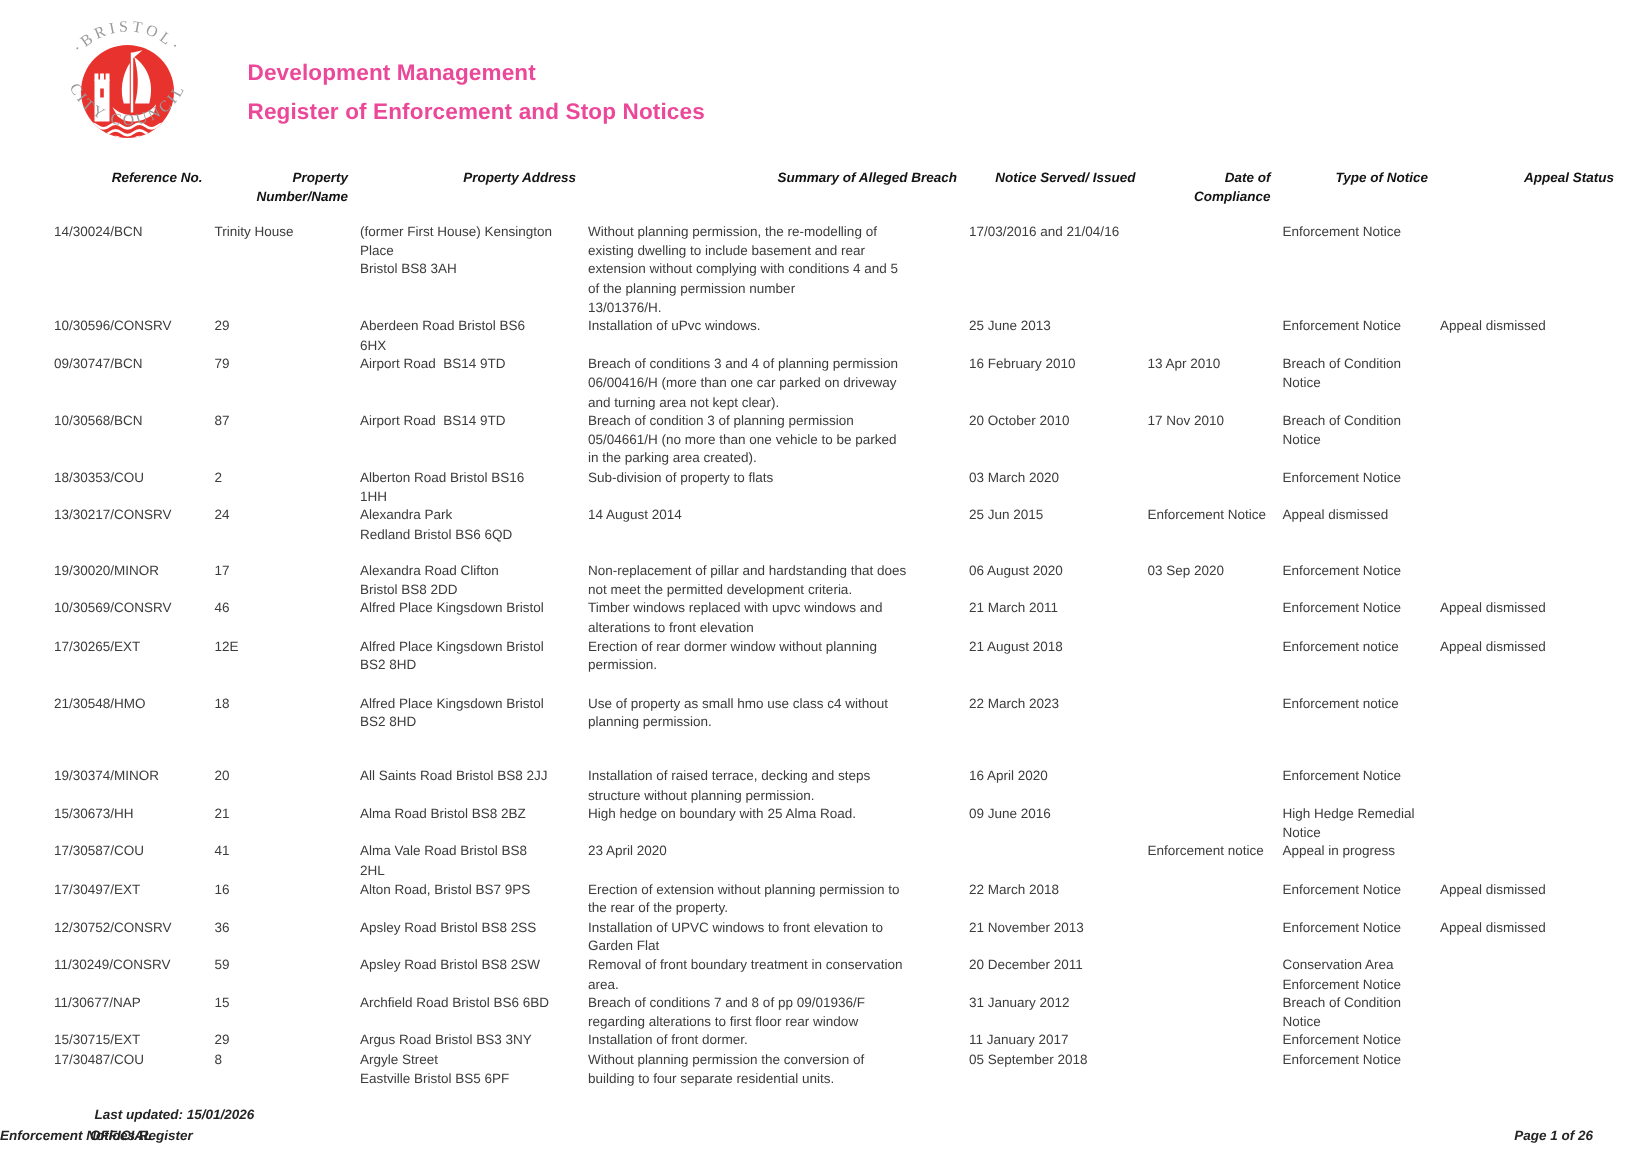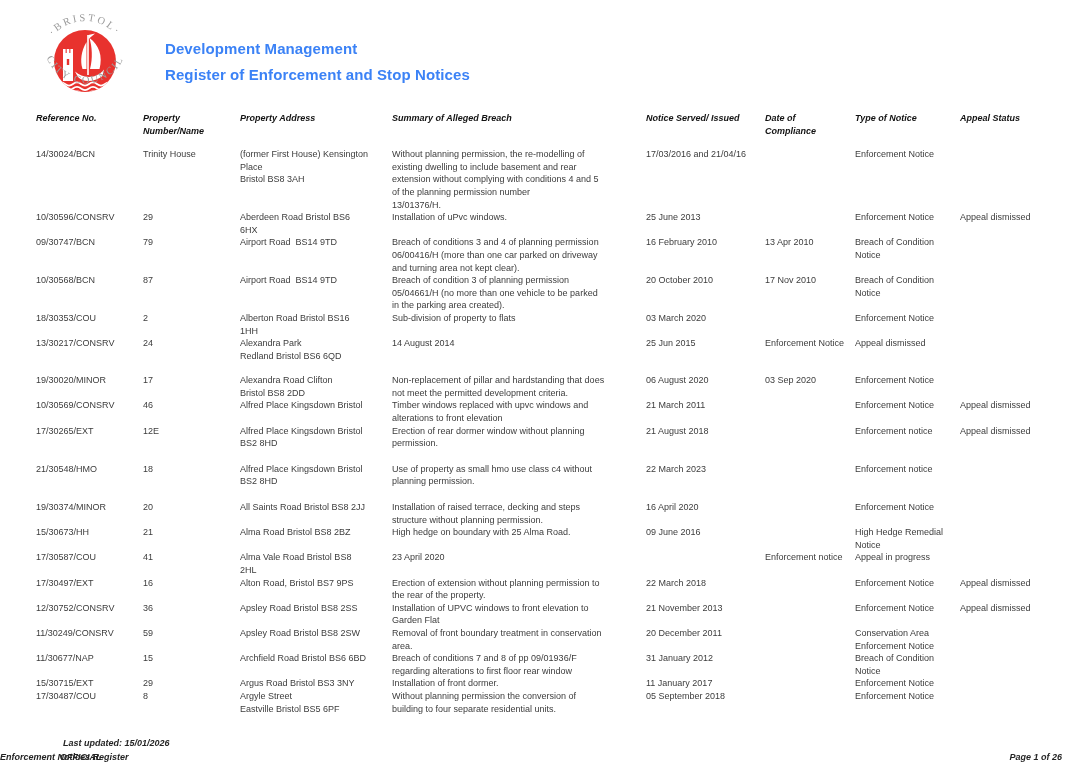--- a/index.html
+++ b/index.html
@@ -7,37 +7,37 @@
   body {
     width:1092px; height:772px; position:relative; overflow:hidden;
     font-family:"Liberation Sans", sans-serif; color:#3c3c3c;
   }
   .page { position:absolute; inset:0; background:#fff; }
 
   
   .logo { position:absolute; left:33px; top:6px; width:104px; height:104px; }
   .titles { position:absolute; left:165px; top:36px; }
   .title-line {
-    font-size:15px; font-weight:bold; color:#3b82f6; line-height:26px;
+    font-size:15px; font-weight:bold; color:#ec4899; line-height:26px;
     letter-spacing:0.1px;
   }
 
   
   .table { position:absolute; left:36px; top:112px; width:1048px; }
   .trow {
     display:grid;
     grid-template-columns:107px 97px 152px 254px 119px 90px 105px 124px;
     align-items:start;
   }
   .tcell {
     font-size:9px; line-height:12.6px; white-space:pre-wrap;
     padding-right:8px; color:#3c3c3c;
   }
   .thead .tcell {
-    font-weight:bold; font-style:italic; color:#131313; padding-bottom:2px;
+    font-weight:bold; font-style:italic; color:#131313; padding-bottom:2px;text-align:right;
   }
   .tbody { margin-top:9px; }
 
   
   .footer-item {
     position:absolute; font-size:9px; font-weight:bold; font-style:italic;
     color:#242424; line-height:12px;
   }
   .f-updated { left:63px; top:737px; }
   .f-official { left:60px; top:751px; }
@@ -208,21 +208,21 @@
           <div class="tcell">12E</div>
           <div class="tcell">Alfred Place Kingsdown Bristol
 BS2 8HD</div>
           <div class="tcell">Erection of rear dormer window without planning
 permission.</div>
           <div class="tcell">21 August 2018</div>
           <div class="tcell"></div>
           <div class="tcell">Enforcement notice</div>
           <div class="tcell">Appeal dismissed</div>
         </div>
-        <div class="trow" style="margin-bottom: 13px;">
+        <div class="trow" style="margin-bottom: 23px;">
           <div class="tcell">21/30548/HMO</div>
           <div class="tcell">18</div>
           <div class="tcell">Alfred Place Kingsdown Bristol
 BS2 8HD</div>
           <div class="tcell">Use of property as small hmo use class c4 without
 planning permission.</div>
           <div class="tcell">22 March 2023</div>
           <div class="tcell"></div>
           <div class="tcell">Enforcement notice</div>
           <div class="tcell"></div>

